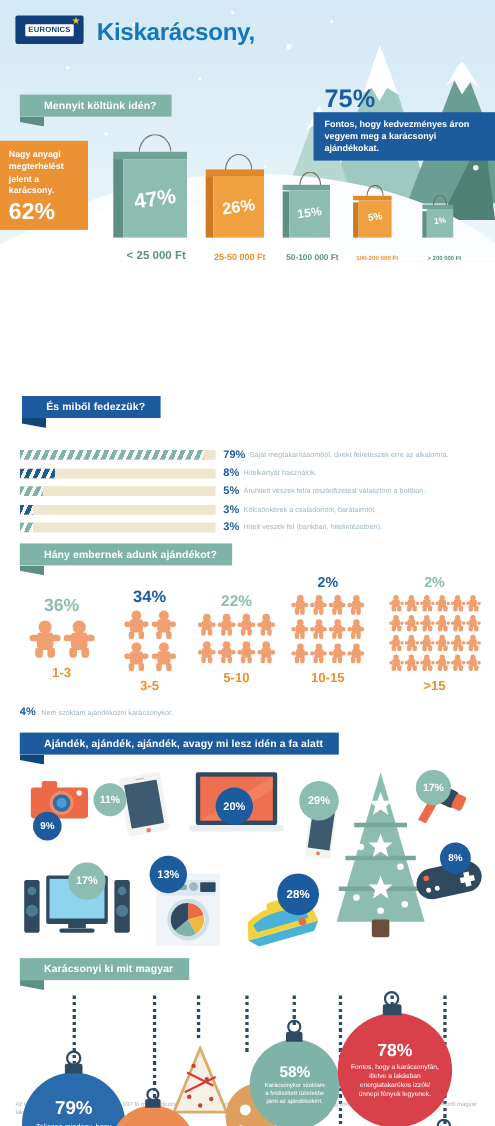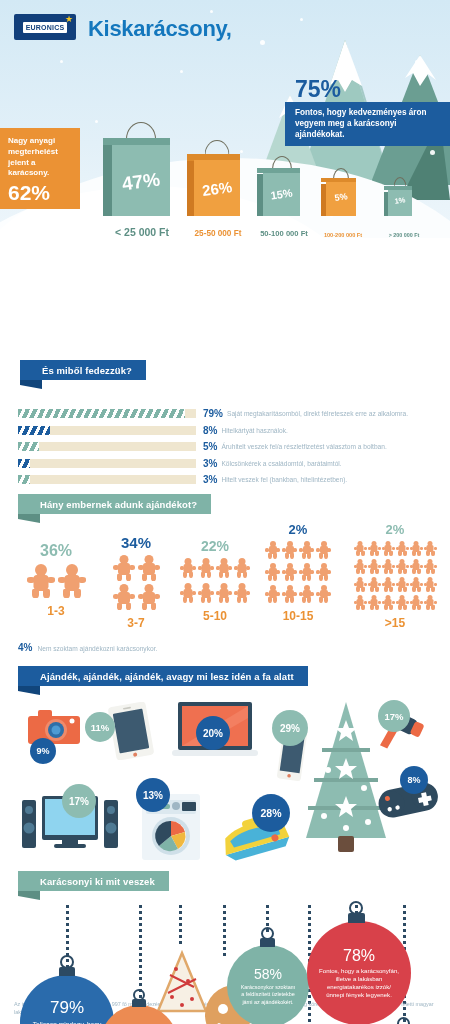--- a/index.html
+++ b/index.html
@@ -120,21 +120,21 @@
     color: #fff; font-weight: bold; z-index: 4;
   }
   .b-blue { background: #1c5c9e; }
   .b-green { background: #8dbcb1; }
   .gift { position: absolute; z-index: 3; }
 
   
   .sec5 { position: relative; background: #fff; overflow: hidden; }
   .string { position: absolute; width: 3px; background-image: repeating-linear-gradient(#2c4a63 0 3px, transparent 3px 6px); }
   .orn { position: absolute; border-radius: 50%; display: flex; flex-direction: column; align-items: center; justify-content: center; text-align: center; color: #fff; z-index: 3; }
-  .orn .pct { font-weight: normal; }
+  .orn .pct { font-weight: bold; }
   .orn .txt { line-height: 1.3; }
   .cap { position: absolute; background: #2c4a63; border-radius: 2px 2px 0 0; z-index: 4; }
   .caploop { position: absolute; border: 2px solid #2c4a63; border-radius: 50%; background: transparent; z-index: 2; }
 
   .footer { position: absolute; left: 14px; right: 14px; bottom: 8px; font-size: 5.4px; color: #9fb6c4; line-height: 1.5; }
 </style>
 </head>
 <body>
 
 <div class="page">
@@ -175,20 +175,26 @@
 
     <div class="logo">
       <span class="logo-inner">EURONICS</span>
       <span class="logo-star">★</span>
     </div>
 
     <div class="hero-title">
       <div>Kiskarácsony,</div>
     </div>
 
+    <div style="position:absolute;left:18px;top:86px;z-index:6">
+      <div class="ribbon">
+        <div class="ribbon-bar green-bg">Mennyit költünk idén?</div>
+      </div>
+      <div class="ribbon-tail green-tail" style="top:20px"></div>
+    </div>
 
     <div class="bluebox" style="top:78px;right:0">
       <div class="p">75%</div>
       <div class="t">Fontos, hogy kedvezményes áron vegyem meg a karácsonyi ajándékokat.</div>
     </div>
   </div>
 
   <div class="sec1" style="height:118px">
 
     <div class="orangebox" style="top:-110px">
@@ -363,21 +369,21 @@
           </div>
         <div class="gb" style="width:22px;height:26px">
             <div class="head" style="width:9px;height:9px"></div>
             <div class="torso" style="top:8px;width:12px;height:12px"></div>
             <div class="arm" style="left:0;top:10px;width:6px;height:5px"></div>
             <div class="arm" style="right:0;top:10px;width:6px;height:5px"></div>
             <div class="leg" style="left:4px;top:19px;width:5px;height:7px"></div>
             <div class="leg" style="right:4px;top:19px;width:5px;height:7px"></div>
           </div>
       </div>
-      <div class="cat" style="font-size:12px;margin-top:6px">3-7</div>
+      <div class="cat" style="font-size:12px;margin-top:6px">3-5</div>
     </div>
 
     <div class="grp" style="left:176px;top:44px;width:78px">
       <div class="pct" style="font-size:14px;color:#8dbcb1;margin-bottom:4px">22%</div>
       <div class="men" style="width:74px;margin:0 auto;gap:2px">
         <div class="gb" style="width:16px;height:20px">
             <div class="head" style="width:7px;height:7px"></div>
             <div class="torso" style="top:6px;width:9px;height:9px"></div>
             <div class="arm" style="left:0;top:8px;width:4px;height:4px"></div>
             <div class="arm" style="right:0;top:8px;width:4px;height:4px"></div>
@@ -873,21 +879,21 @@
         <rect x="30" y="6" width="22" height="8" rx="4" fill="#f2d23c"></rect>
         <circle cx="58" cy="31" r="3.5" fill="#ec6a45"></circle>
       </g>
     </svg>
     <div class="bubble b-blue" style="left:252px;top:128px;width:38px;height:38px;font-size:10.5px">28%</div>
   </div>
 
   <div class="sec5" style="height:278px">
     <div style="position:relative;left:18px;width:420px;z-index:6">
       <div class="ribbon">
-        <div class="ribbon-bar green-bg">Karácsonyi ki mit veszek</div>
+        <div class="ribbon-bar green-bg">Karácsonyi ki mit magyar</div>
       </div>
       <div class="ribbon-tail green-tail" style="left:0;top:20px"></div>
     </div>
 
     <div class="string" style="left:66px;top:34px;height:62px"></div>
     <div class="string" style="left:139px;top:34px;height:96px"></div>
     <div class="string" style="left:179px;top:34px;height:40px"></div>
     <div class="string" style="left:223px;top:34px;height:54px"></div>
     <div class="string" style="left:266px;top:34px;height:28px"></div>
     <div class="string" style="left:308px;top:34px;height:150px"></div>

